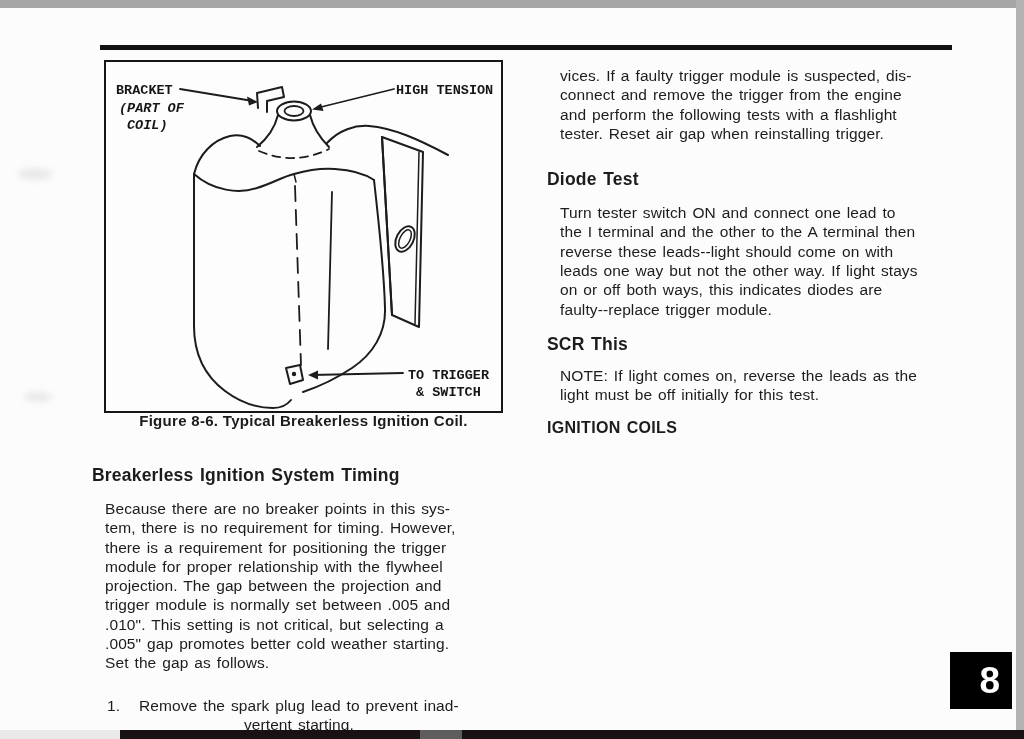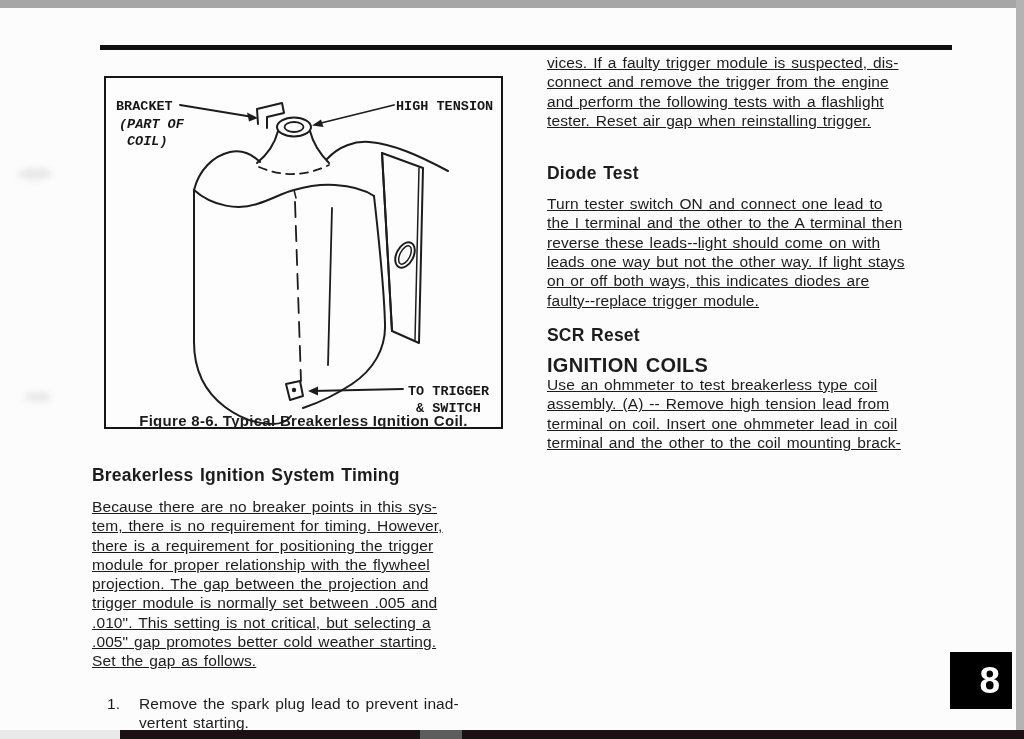--- a/index.html
+++ b/index.html
@@ -3,41 +3,41 @@
 <meta charset="utf-8">
 <style>
   html,body{margin:0;padding:0;background:#888;}
   .screen{
     position:relative;width:1024px;height:739px;background:#fcfcfc;
     overflow:hidden;font-family:"Liberation Sans",sans-serif;color:#1c1c1c;
   }
   .bar-top{position:absolute;left:0;top:0;width:1024px;height:8px;background:#a6a6a6;}
   .bar-right{position:absolute;right:0;top:0;width:8px;height:739px;background:#b3b3b3;}
   .rule-top{position:absolute;left:100px;top:45px;width:852px;height:5px;background:#111;}
-  .figure-box{position:absolute;left:104px;top:76px;width:395px;height:349px;border:2px solid #161616;background:#fdfdfd;}
+  .figure-box{position:absolute;left:104px;top:60px;width:395px;height:349px;border:2px solid #161616;background:#fdfdfd;}
   .figure-box svg{display:block;width:100%;height:100%;}
   .fig-caption{
     position:absolute;left:104px;top:412px;width:399px;text-align:center;
     font-weight:bold;font-size:15px;letter-spacing:.3px;
   }
   .col{position:absolute;font-size:15.5px;line-height:19.3px;letter-spacing:.1px;word-spacing:1.5px;}
-  .col p{margin:0;white-space:pre-line;text-decoration:underline;}
+  .col p{margin:13px;white-space:pre-line;}
   .left-col{left:92px;top:464px;width:406px;}
   .right-col{left:547px;top:53px;width:399px;}
   .h-big{font-size:17.5px;font-weight:bold;line-height:22px;letter-spacing:.2px;}
   .lc-heading{margin:0 0 11px 0;}
-  .h-diode{margin:32px 0 10px 0;}
+  .h-diode{margin:25px 0 10px 0;}
   .h-scr{margin:14px 0 9px 0;}
-  .h-coils{font-size:20px;font-weight:bold;line-height:20px;margin:9px 0 0 0;letter-spacing:.3px;}
+  .h-coils{font-size:16px;font-weight:bold;line-height:20px;margin:9px 0 0 0;letter-spacing:.3px;}
   .h-btype{margin:13px 0 11px 0;}
   .p-note{margin-top:11px !important;}
   .p-tap{margin-top:13px !important;}
   .step{display:flex;margin-top:23px;padding-left:15px;}
   .step-num{flex:none;width:32px;}
-  .step-text{white-space:pre-line;}
+  .step-text{white-space:pre-line;text-align:center;}
   .page-num{
     position:absolute;left:950px;top:652px;width:62px;height:57px;background:#000;
     color:#fff;font-size:37px;font-weight:bold;display:flex;align-items:center;
     justify-content:flex-end;padding-right:12px;box-sizing:border-box;
   }
   .bottom-strip-left{position:absolute;left:0;top:730px;width:120px;height:9px;background:#e9e9e9;}
   .bottom-bar{position:absolute;left:120px;top:730px;width:904px;height:9px;background:#191114;}
   .bottom-bar-gray{position:absolute;left:420px;top:730px;width:42px;height:9px;background:#5d5d5d;}
   .smudge{position:absolute;background:#d5d5d5;border-radius:50%;filter:blur(3px);opacity:.5;}
   .smudge-1{left:18px;top:168px;width:34px;height:12px;}
@@ -130,26 +130,24 @@
 connect and remove the trigger from the engine
 and perform the following tests with a flashlight
 tester. Reset air gap when reinstalling trigger.</p>
     <div class="h-big h-diode">Diode Test</div>
     <p>Turn tester switch ON and connect one lead to
 the I terminal and the other to the A terminal then
 reverse these leads--light should come on with
 leads one way but not the other way. If light stays
 on or off both ways, this indicates diodes are
 faulty--replace trigger module.</p>
-    <div class="h-big h-scr">SCR Reset</div>
+    <div class="h-big h-scr">SCR This</div>
+    <p class="p-note">NOTE: If light comes on, reverse the leads as the
+light must be off initially for this test.</p>
     <div class="h-coils">IGNITION COILS</div>
-    <p>Use an ohmmeter to test breakerless type coil
-assembly. (A) -- Remove high tension lead from
-terminal on coil. Insert one ohmmeter lead in coil
-terminal and the other to the coil mounting brack-</p>
   </div>
 
   <div class="page-num">
     <span>8</span>
   </div>
 
   <div class="bottom-strip-left"></div>
   <div class="bottom-bar"></div>
   <div class="bottom-bar-gray"></div>
 

